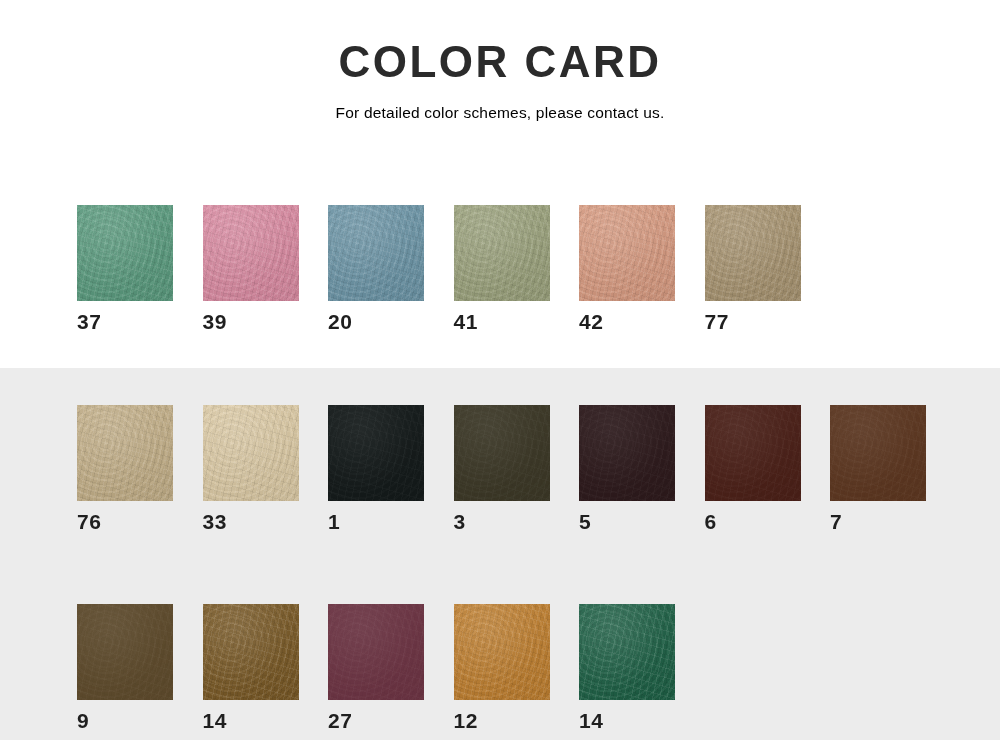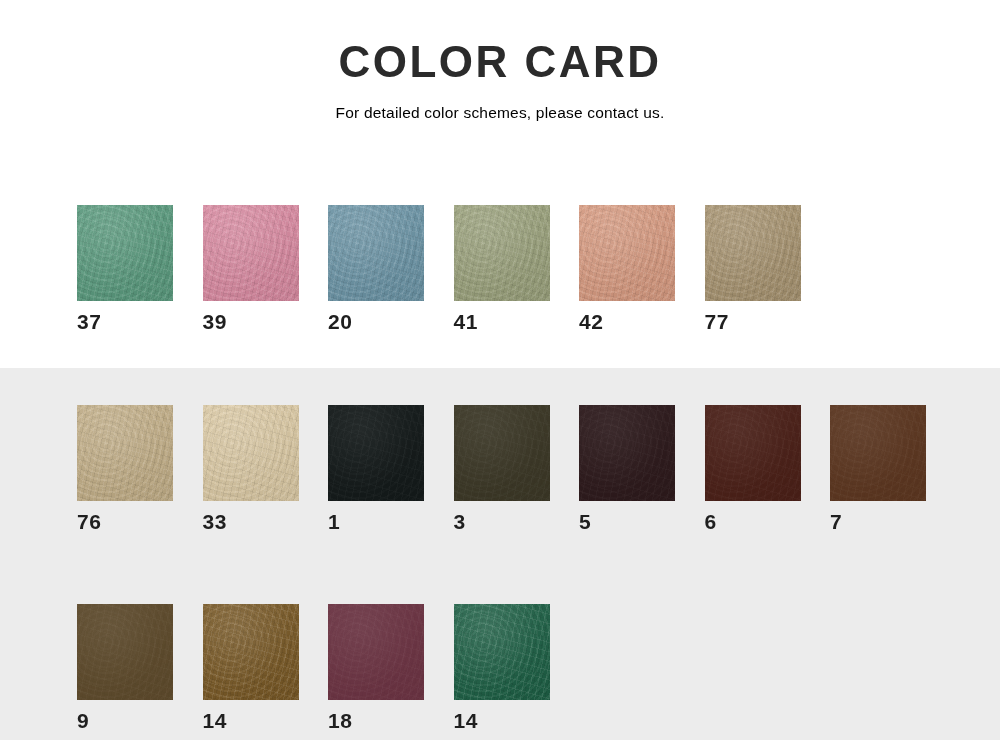--- a/index.html
+++ b/index.html
@@ -221,21 +221,25 @@
         <div class="swatch-cell">
           <div class="swatch-chip flat" style="background-color: rgb(93, 74, 44);"></div>
           <div class="swatch-label">9</div>
         </div>
         <div class="swatch-cell">
           <div class="swatch-chip" style="background-color: rgb(122, 90, 38);"></div>
           <div class="swatch-label">14</div>
         </div>
         <div class="swatch-cell">
           <div class="swatch-chip flat" style="background-color: rgb(107, 52, 67);"></div>
-          <div class="swatch-label">18</div>
+          <div class="swatch-label">27</div>
+        </div>
+        <div class="swatch-cell">
+          <div class="swatch-chip" style="background-color: rgb(192, 128, 48);"></div>
+          <div class="swatch-label">12</div>
         </div>
         <div class="swatch-cell">
           <div class="swatch-chip" style="background-color: rgb(30, 97, 70);"></div>
           <div class="swatch-label">14</div>
         </div>
       </div>
     </div>
 
 </div>
 

